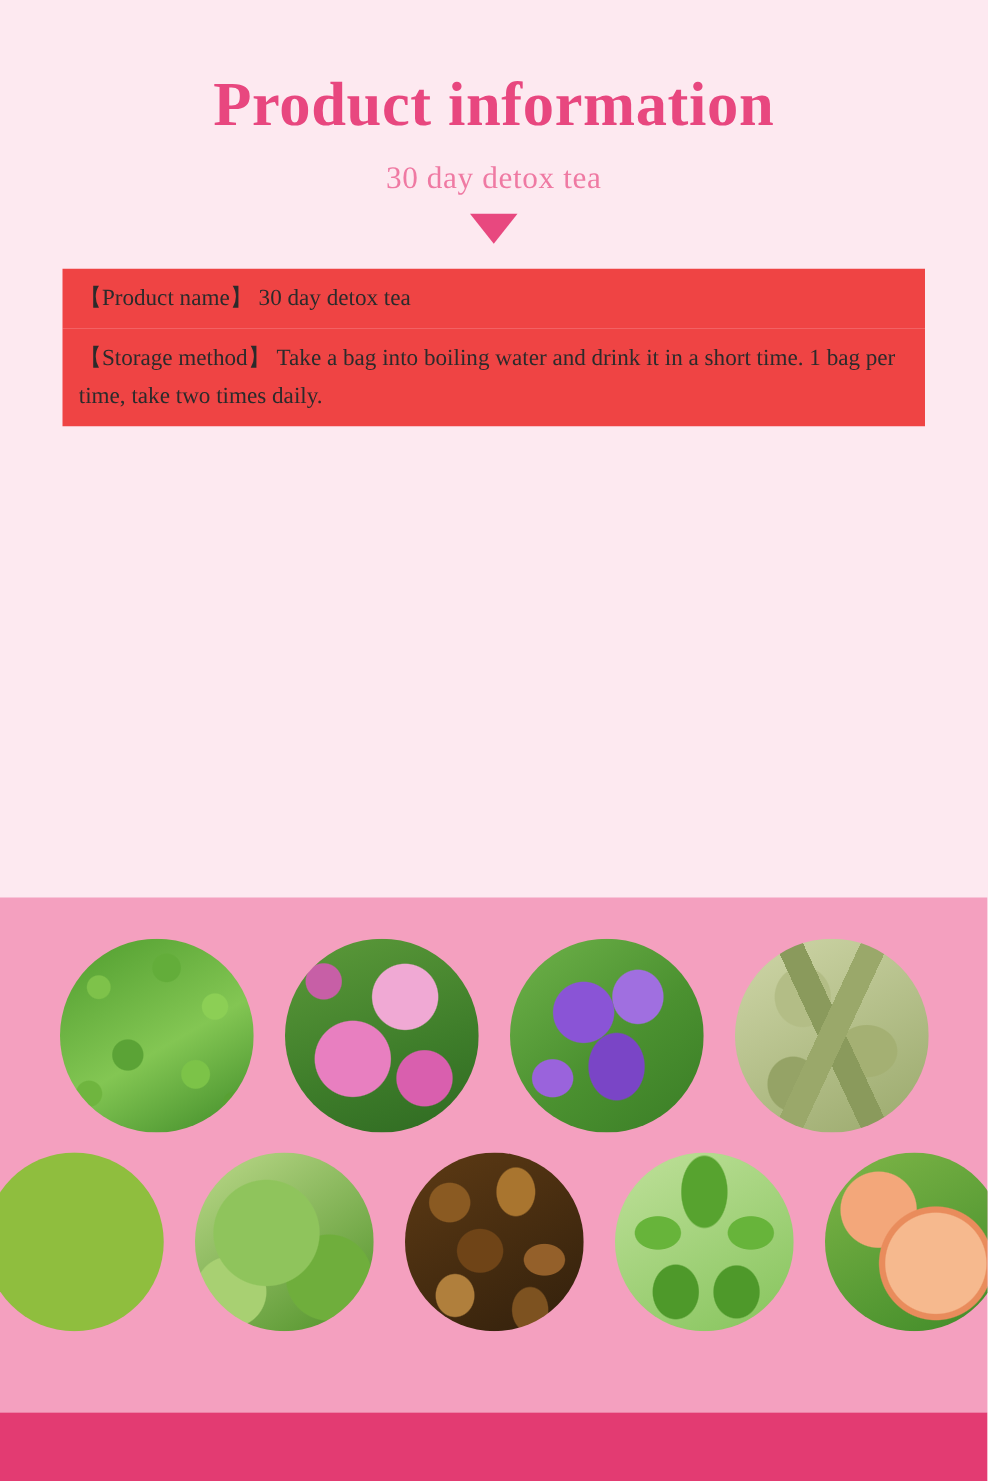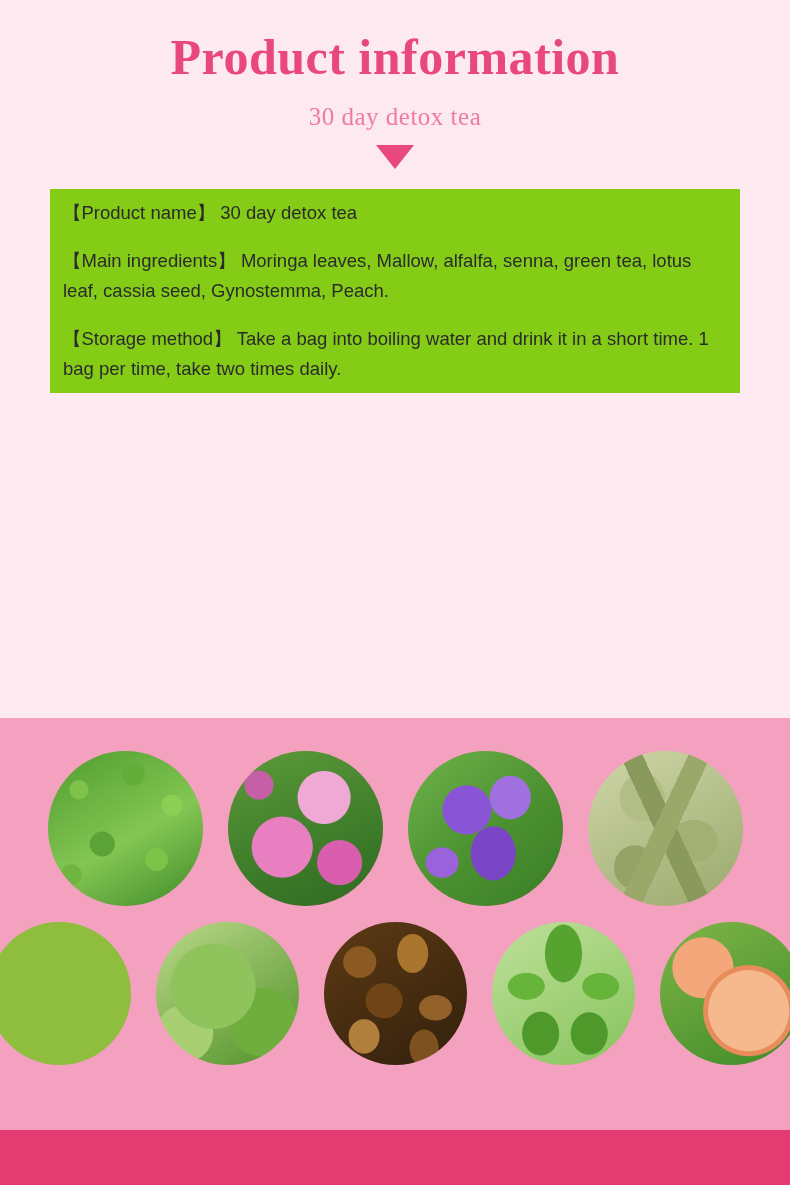--- a/index.html
+++ b/index.html
@@ -12,21 +12,21 @@
   }
   .page {
     position: relative;
     width: 790px;
     height: 1185px;
     background: #fde9f0;
   }
 
   
   .header {
-    padding-top: 30px;
+    padding-top: 56px;
     text-align: center;
   }
   .title {
     font-family: "Liberation Serif", serif;
     font-weight: bold;
     font-size: 50px;
     color: #e8477f;
     letter-spacing: 0.5px;
     line-height: 1.1;
   }
@@ -53,21 +53,21 @@
   .info {
     margin-top: 20px;
     padding: 0 50px;
   }
   .row {
     font-size: 18.5px;
     color: #2b2b2b;
     line-height: 30px;
     padding: 9px 13px;
   }
-  .row.shaded { background: #84cc16; }
+  .row.shaded { background: #ef4444; font-family: Liberation Serif, serif; }
   .row.plain { background: transparent; }
   .row .lbl { white-space: nowrap; }
   .spacer-1 { height: 76px; }
   .spacer-2 { height: 14px; }
 
   
   .photos {
     position: absolute;
     left: 0;
     top: 718px;
@@ -192,24 +192,20 @@
     </div>
   </div>
 
   <div class="info">
 
     <div class="row shaded">
       <span class="lbl">【Product name】</span>
       <span>30 day detox tea</span>
     </div>
 
-    <div class="row shaded">
-      <span class="lbl">【Main ingredients】</span>
-      <span>Moringa leaves, Mallow, alfalfa, senna, green tea, lotus leaf, cassia seed, Gynostemma, Peach.</span>
-    </div>
 
     <div class="row shaded">
       <span class="lbl">【Storage method】</span>
       <span>Take a bag into boiling water and drink it in a short time. 1 bag per time, take two times daily.</span>
     </div>
 
     <div class="spacer-1"></div>
 
 
     <div class="spacer-2"></div>

